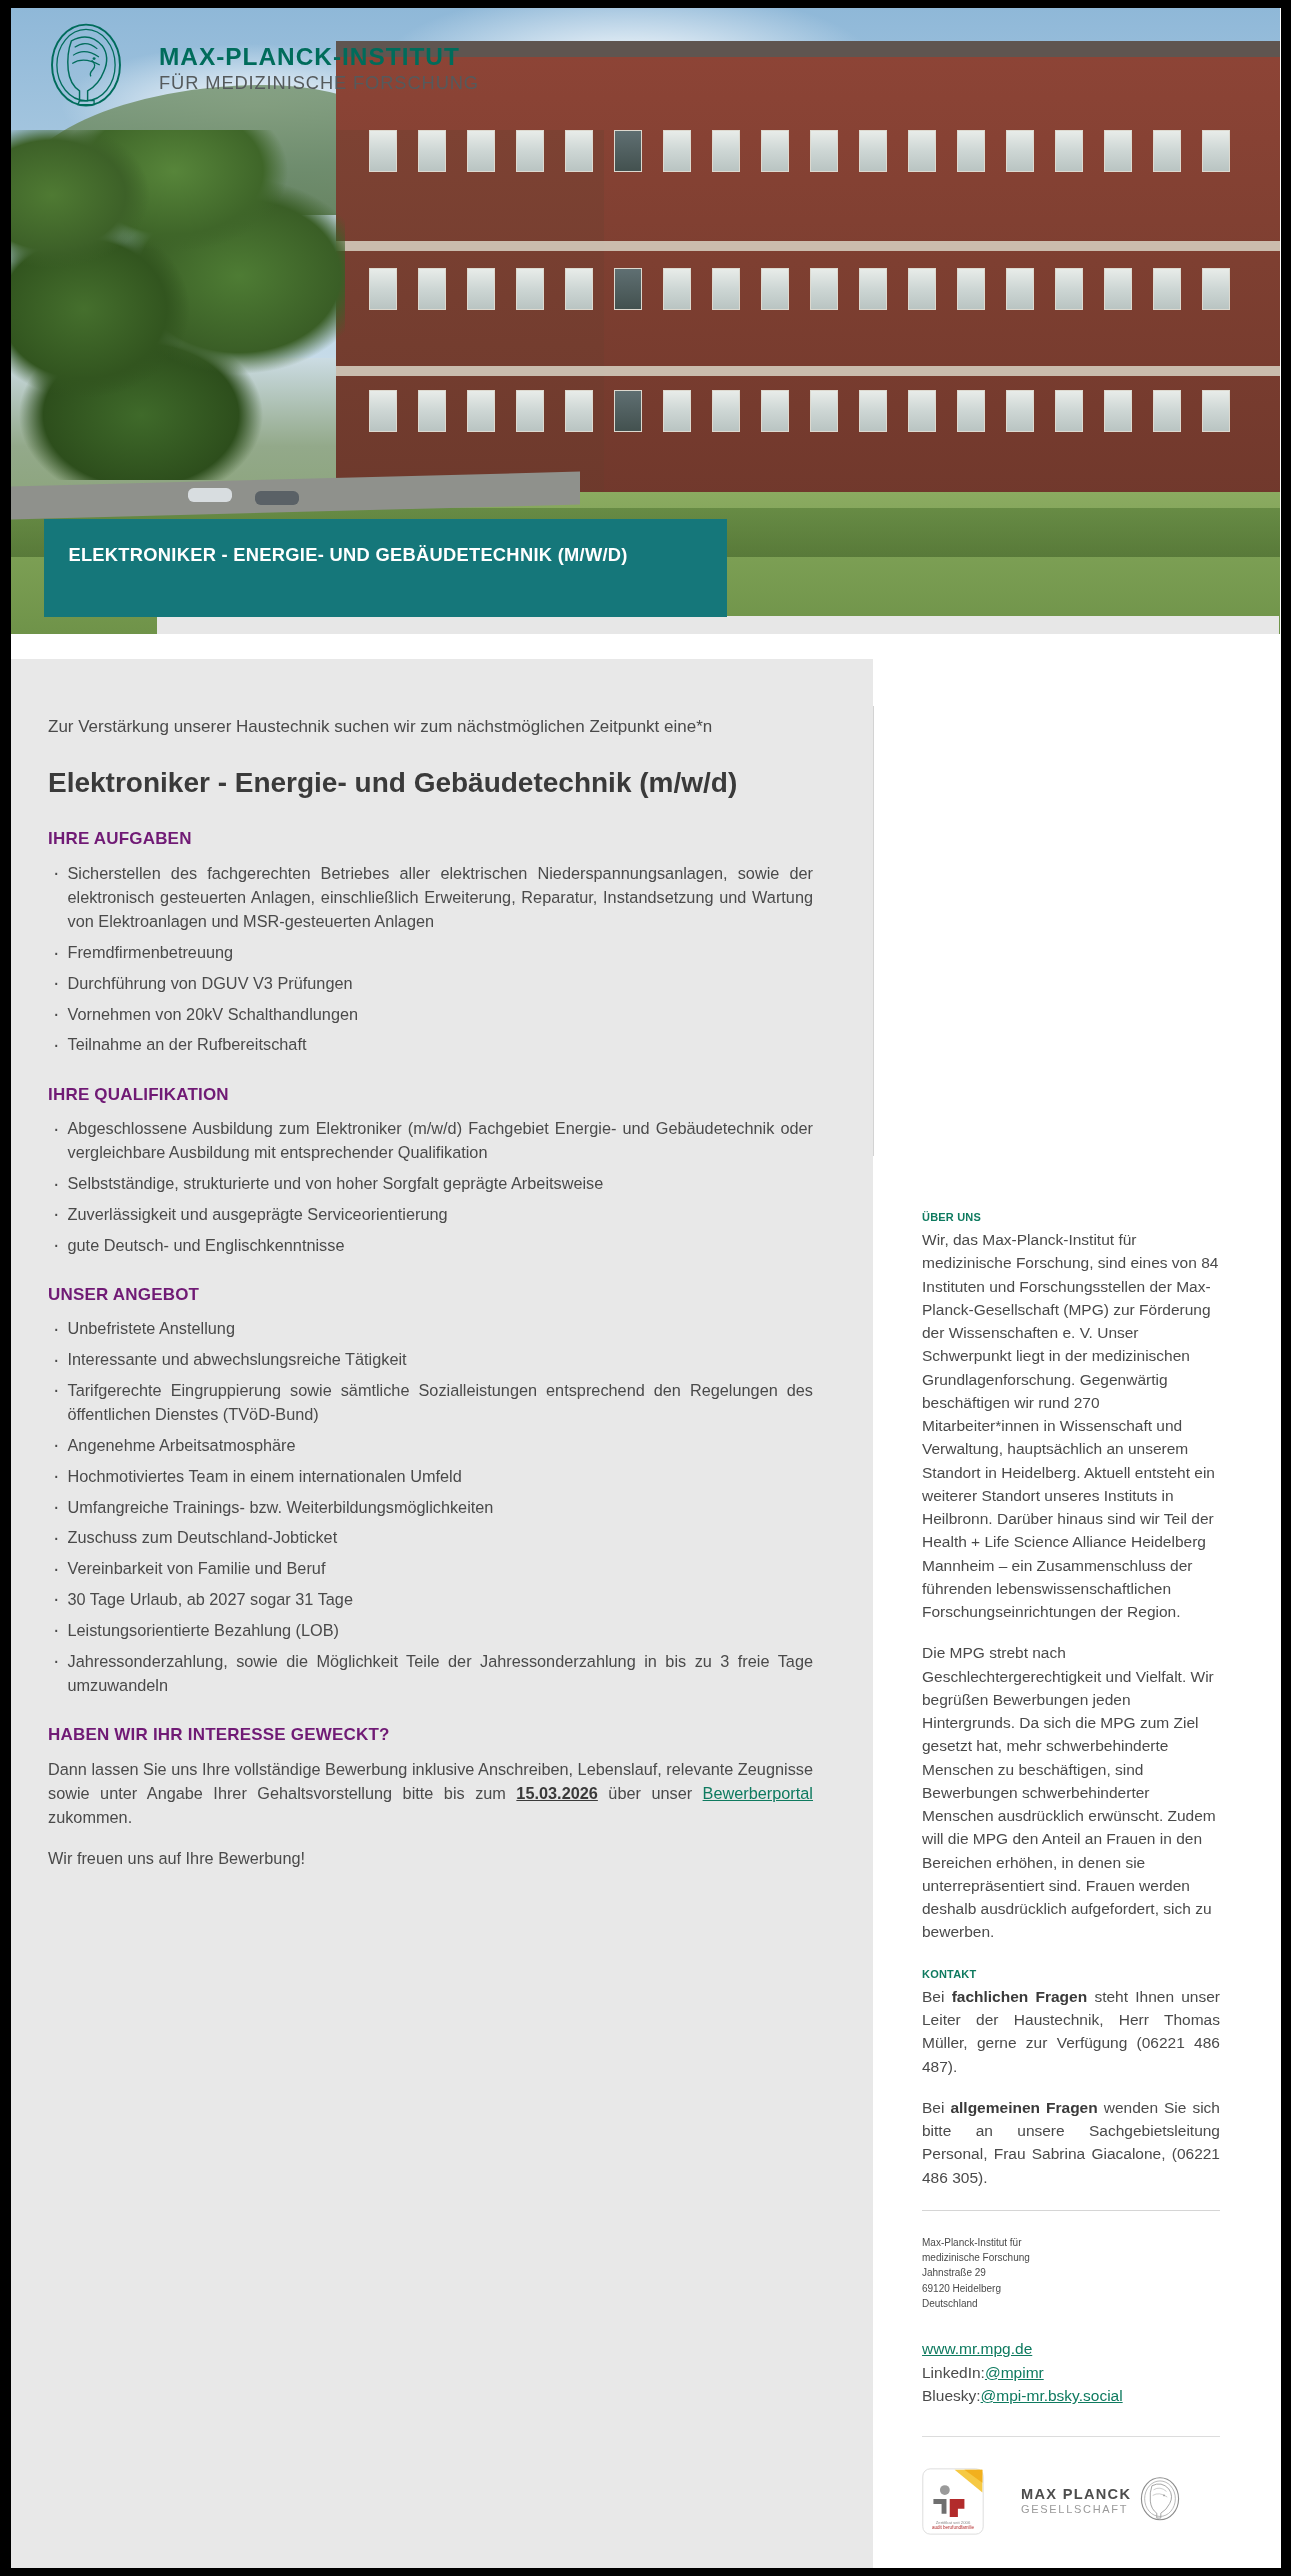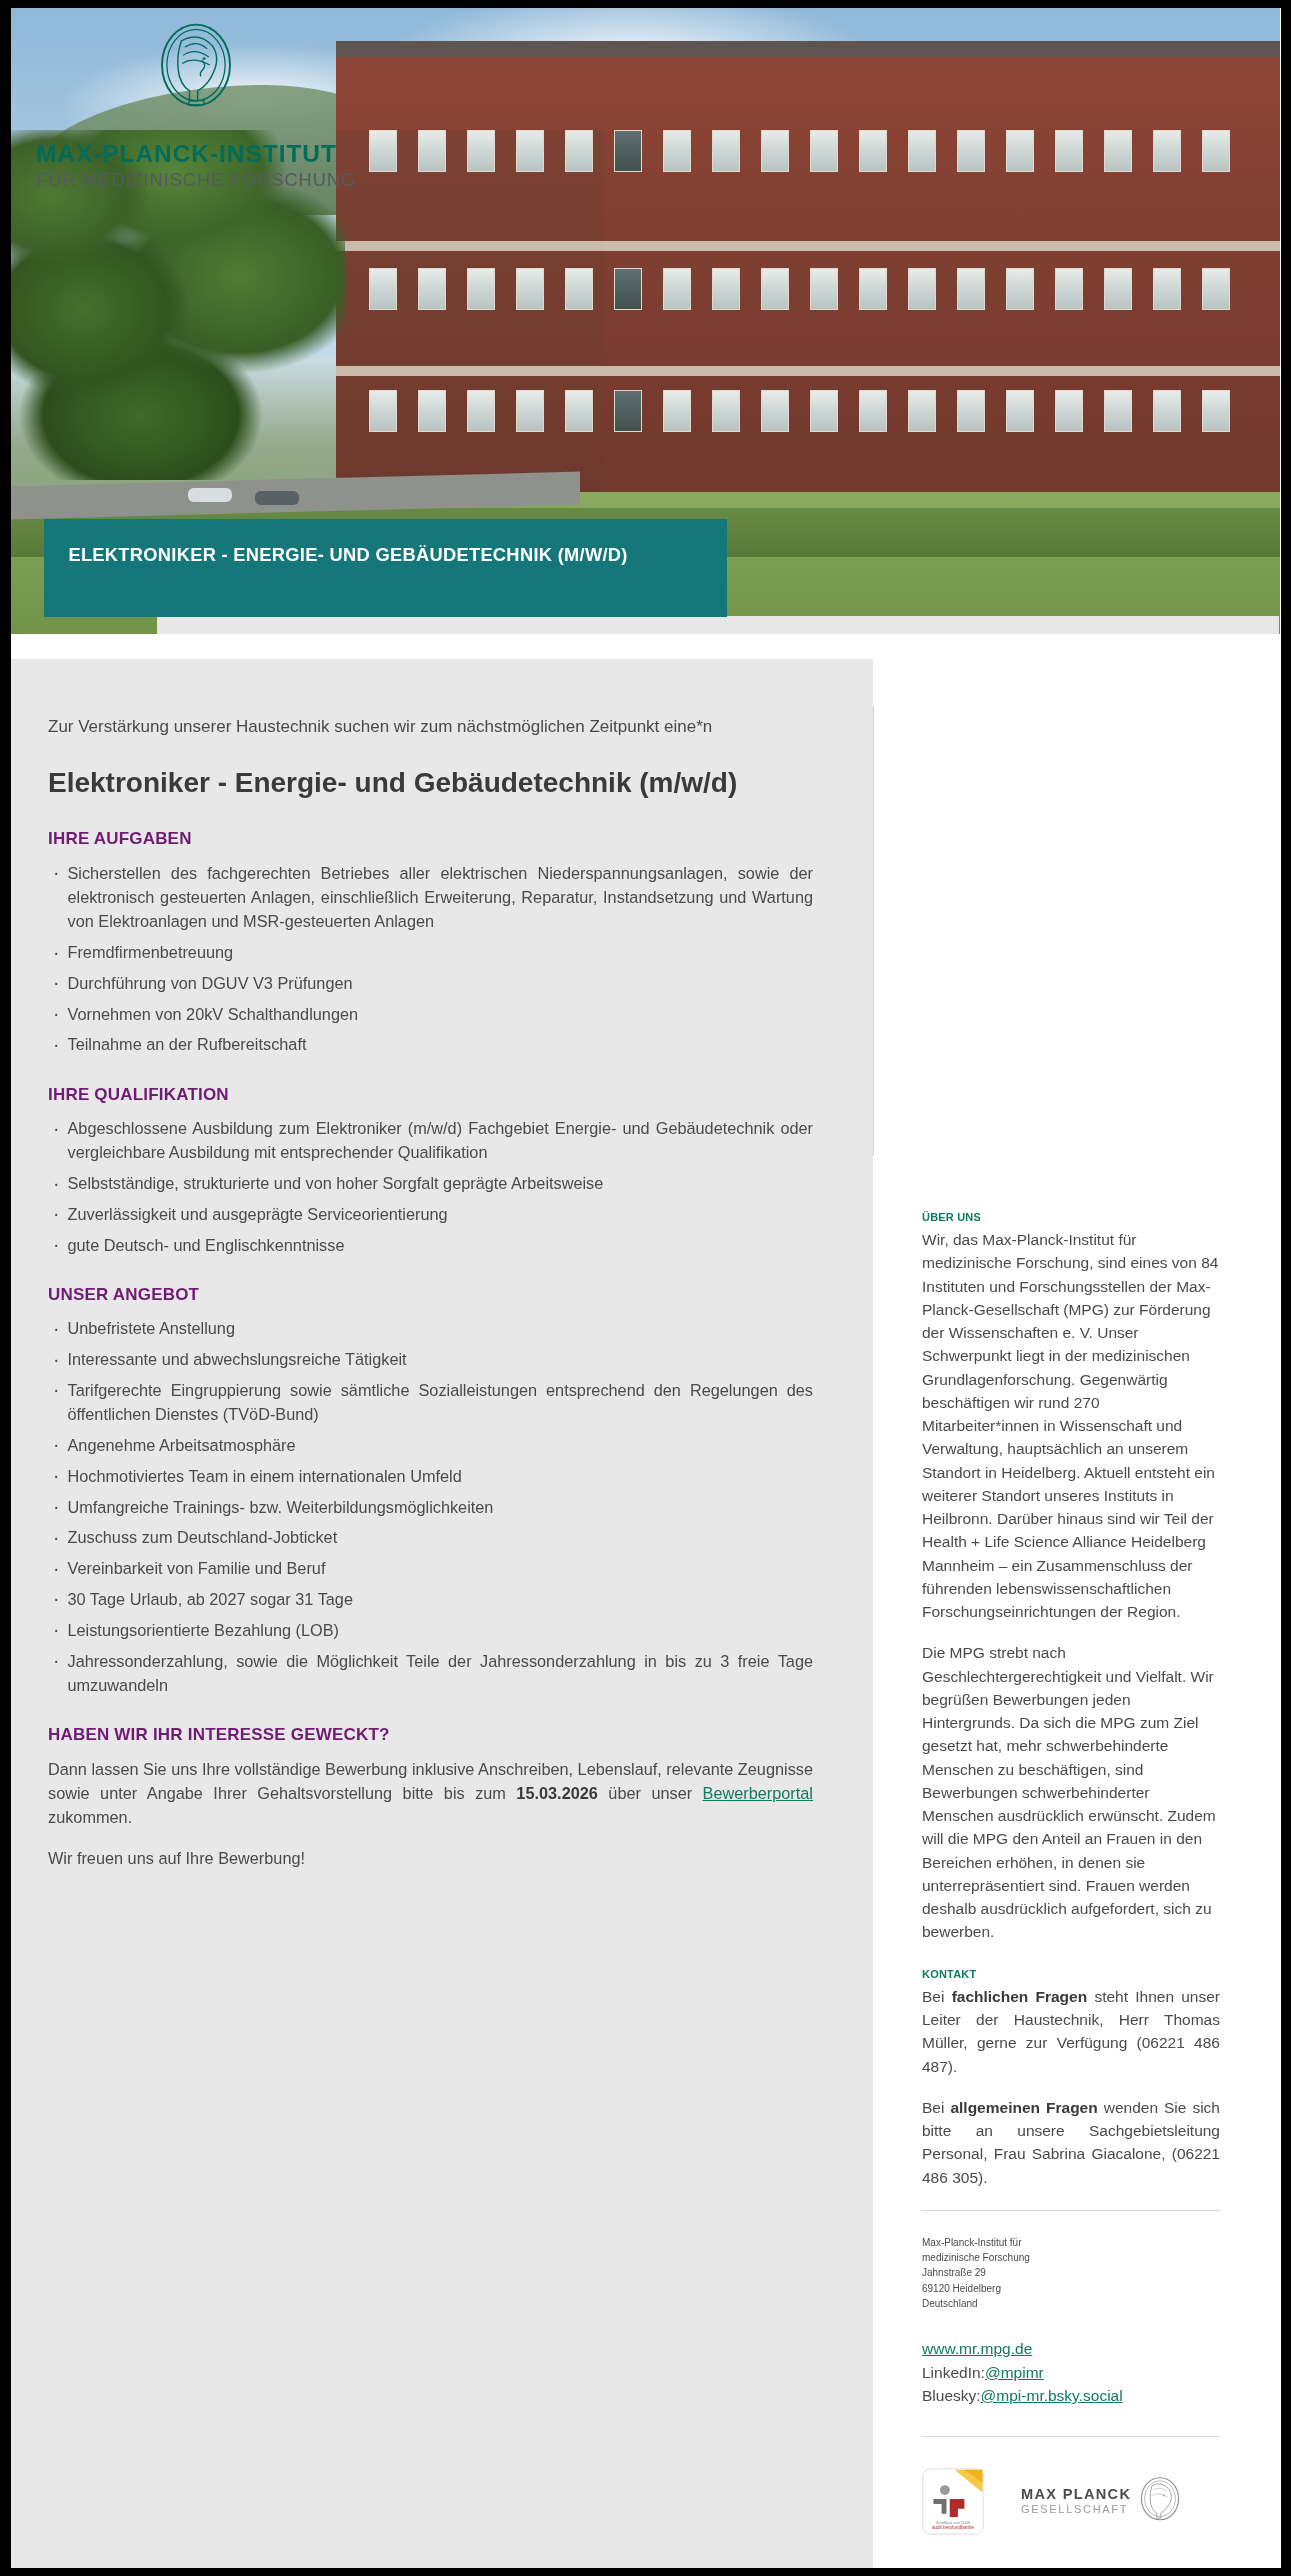--- a/index.html
+++ b/index.html
@@ -129,26 +129,25 @@
     position: absolute;
     left: 0; bottom: 77px;
     width: 1269px; height: 49px;
     background: linear-gradient(to bottom, #4d7430 0%, #3c5c24 100%);
     opacity: .55;
   }
 
   
   .logo-wrap {
     position: absolute;
-    left: 25px; top: 14.6px;
+    left: 36px; top: 14.6px;
     display: flex;
     align-items: center;
-    gap: 27px;
+    gap: 34px;
     z-index: 6;
-    flex-direction: column;
   }
   .logo-mark { width: 78px; height: 89px; flex: 0 0 auto; }
   .logo-text { line-height: 1; padding-top: 3.3px; }
   .logo-line1 {
     font-size: 24.4px;
     font-weight: bold;
     letter-spacing: 1px;
     color: #006c5b;
     white-space: nowrap;
   }
@@ -273,21 +272,21 @@
     line-height: 1.35;
     color: #4a4a4a;
   }
   .para {
     font-size: 16.3px;
     line-height: 1.5;
     color: #4a4a4a;
     margin: 0 0 16.3px 0;
     text-align: left;
   }
-  .para b { font-weight: bold; color: #3a3a3a; }
+  .para b { font-weight: bold; color: #3a3a3a; text-decoration: underline; }
   a.link {
     color: #0e7a5f;
     text-decoration: underline;
   }
 
   
   h3.side-head {
     font-size: 11px;
     font-weight: bold;
     color: #0e7a5f;

